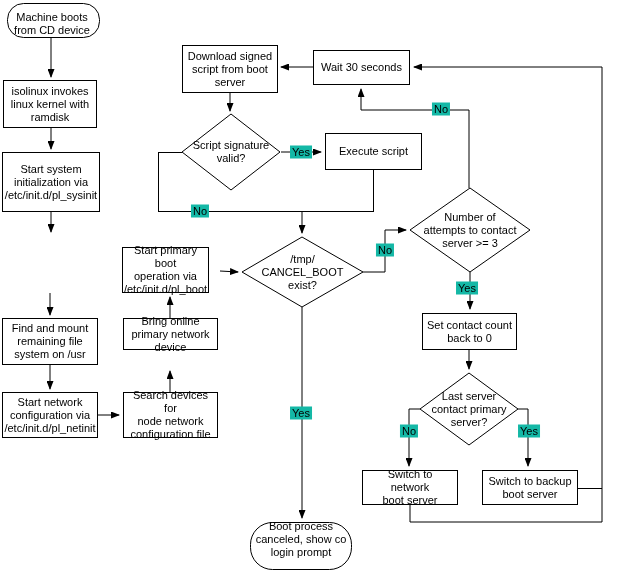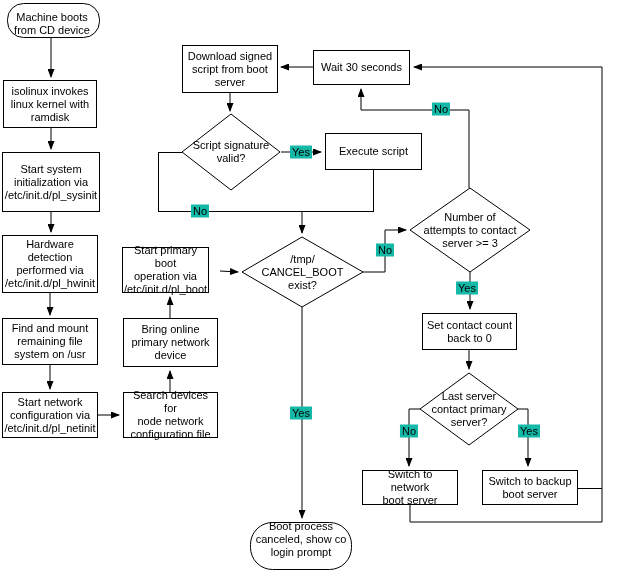--- a/index.html
+++ b/index.html
@@ -70,34 +70,30 @@
       <polygon points="420,409 469,373 518,409 469,445"></polygon>
     </g>
   </svg>
 
   <div class="box" style="left:3px;top:80px;width:94px;height:48px">isolinux invokes
 linux kernel with
 ramdisk</div>
   <div class="box" style="left:2px;top:152px;width:98px;height:60px">Start system
 initialization via
 /etc/init.d/pl_sysinit</div>
-  <div class="box" style="left:2px;top:235px;width:96px;height:58px">Hardware
-detection
-performed via
-/etc/init.d/pl_hwinit</div>
   <div class="box" style="left:2px;top:318px;width:96px;height:47px">Find and mount
 remaining file
 system on /usr</div>
   <div class="box" style="left:2px;top:392px;width:96px;height:46px">Start network
 configuration via
 /etc/init.d/pl_netinit</div>
   <div class="box" style="left:123px;top:392px;width:95px;height:46px">Search devices for
 node network
 configuration file</div>
-  <div class="box" style="left:123px;top:318px;width:95px;height:49px">Bring online
+  <div class="box" style="left:123px;top:318px;width:95px;height:32px">Bring online
 primary network
 device</div>
   <div class="box" style="left:122px;top:247px;width:87px;height:46px">Start primary boot
 operation via
 /etc/init.d/pl_boot</div>
   <div class="box" style="left:182px;top:45px;width:96px;height:48px">Download signed
 script from boot
 server</div>
   <div class="box" style="left:313px;top:50px;width:97px;height:35px">Wait 30 seconds</div>
   <div class="box" style="left:325px;top:133px;width:97px;height:37px">Execute script</div>

